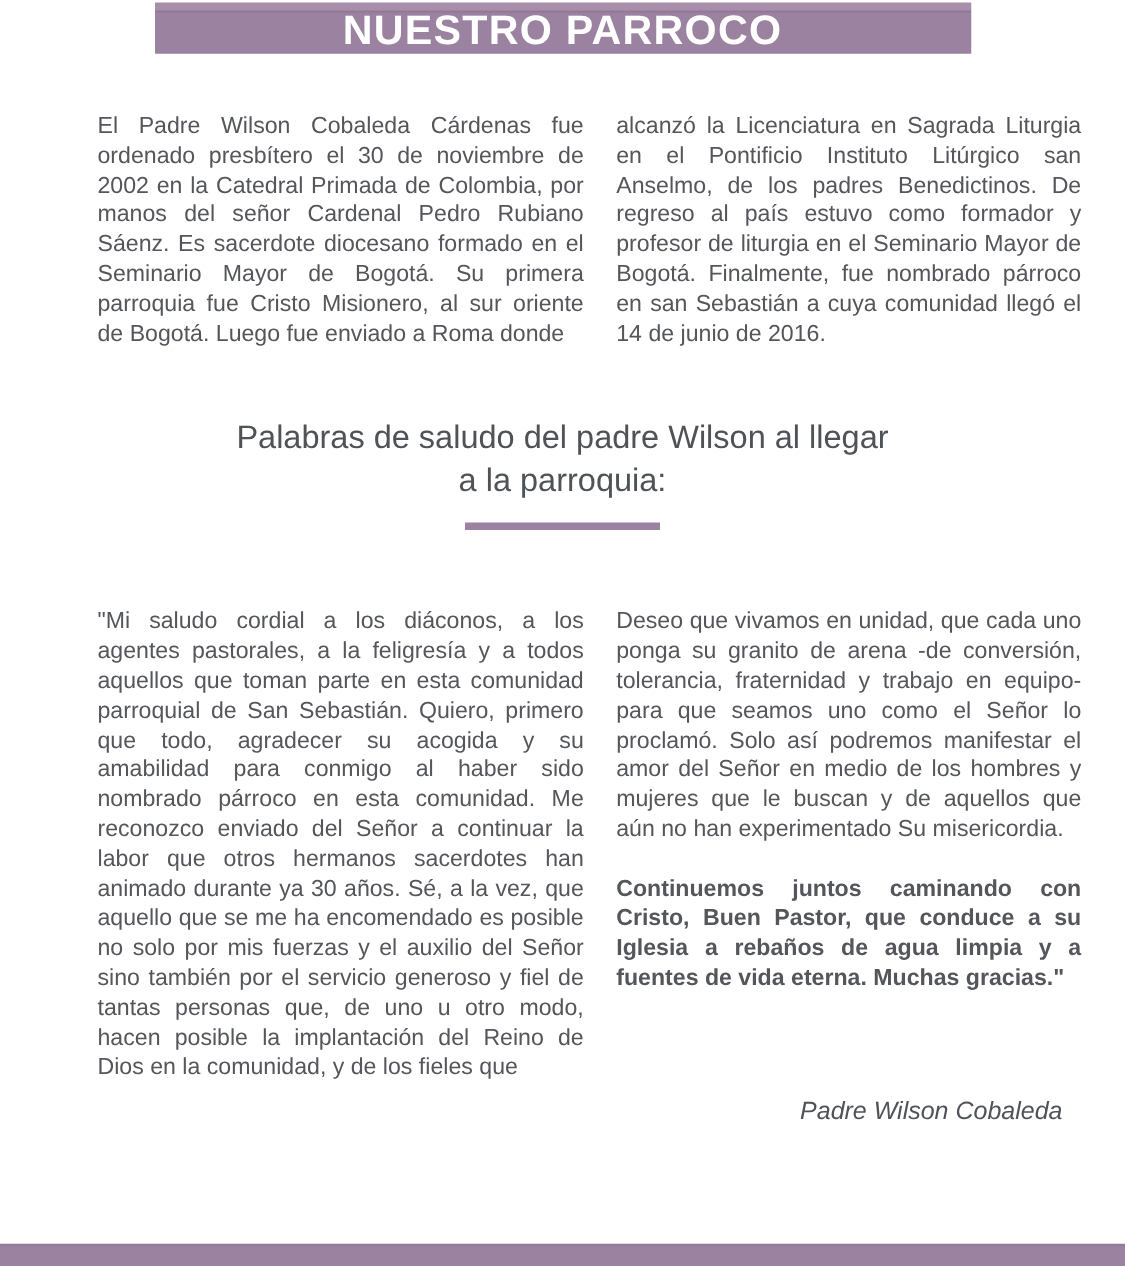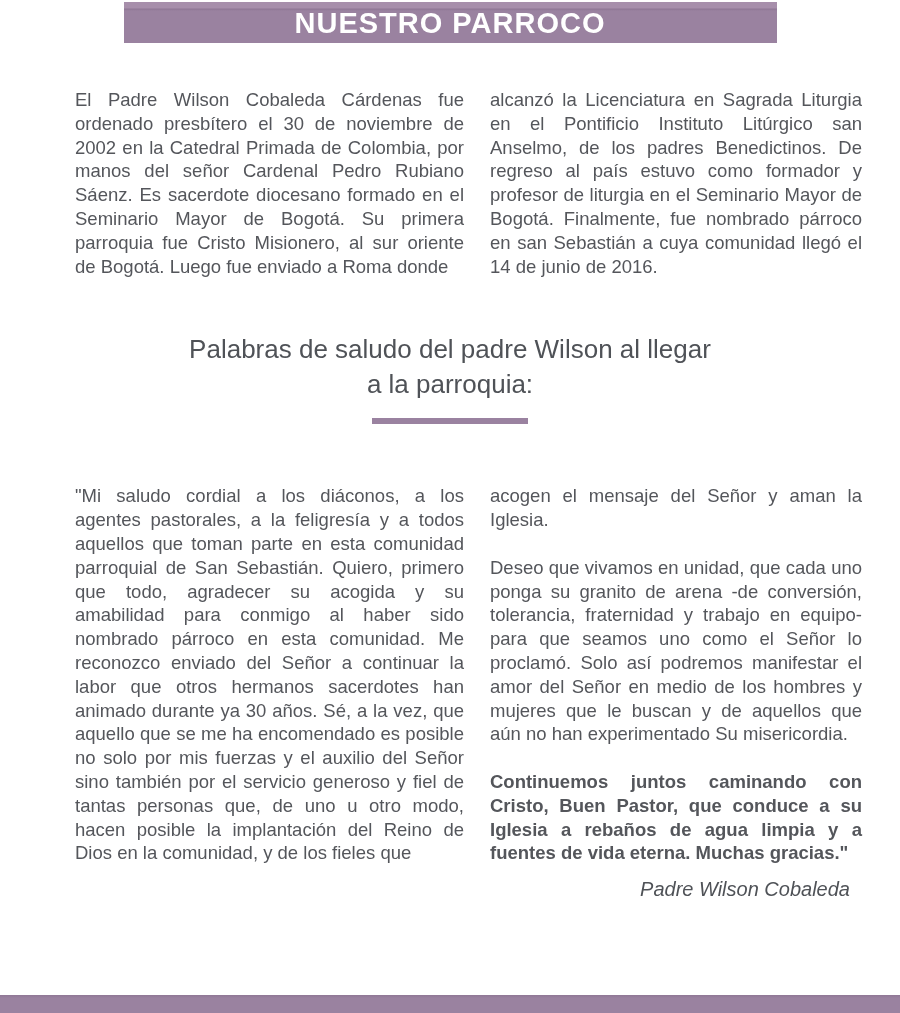--- a/index.html
+++ b/index.html
@@ -12,31 +12,32 @@
   }
   .band {
     width: 653px;
     height: 41px;
     margin: 2px auto 0 auto;
     background: linear-gradient(#a78fab 0px, #a78fab 6px, #8f7795 7px, #9a82a0 9px, #9a82a0 100%);
     display: flex; align-items: center; justify-content: center;
   }
   .band-title {
     color: #ffffff;
-    font-size: 29px;
+    font-size: 33px;
     font-weight: bold;
     letter-spacing: 1px;
     padding-top: 2px;
   }
   .two-col {
     display: grid;
     grid-template-columns: 389px 372px;
     column-gap: 26px;
-    padding-left: 75px;
+    padding-left: 34px;
     box-sizing: border-box;
+    margin-left: 44px;
   }
   .bio { margin-top: 45px; }
   .bodytext {
     margin: 0;
     font-size: 18.5px;
     line-height: 23.8px;
     color: #54565b;
     text-align: justify;
   }
   .heading {
@@ -84,21 +85,20 @@
 <h2 class="heading">
   <span>Palabras de saludo del padre Wilson al llegar</span><br>
   <span>a la parroquia:</span>
 </h2>
 
 <div class="rule"></div>
 
 <section class="quote two-col">
   <p class="bodytext">"Mi saludo cordial a los diáconos,  a los agentes pastorales, a la feligresía y a todos aquellos que toman parte en esta comunidad parroquial de San Sebastián. Quiero, primero que todo, agradecer su acogida y su amabilidad para conmigo al haber sido nombrado párroco en esta comunidad. Me reconozco enviado del Señor a continuar la labor que otros hermanos sacerdotes han animado durante ya 30 años. Sé, a la vez, que aquello que se me ha encomendado es posible no solo por mis fuerzas y el auxilio del Señor sino también por el servicio generoso y fiel de tantas personas que, de uno u otro modo, hacen posible la implantación del Reino de Dios en la comunidad, y de los fieles que</p>
   <div class="quote-right">
-    <p class="bodytext">acogen el mensaje del Señor y aman la Iglesia.</p>
     <p class="bodytext">Deseo que vivamos en unidad, que cada uno ponga su granito de arena -de conversión, tolerancia, fraternidad y trabajo en equipo- para que seamos uno como el Señor lo proclamó. Solo así podremos manifestar el amor del Señor en medio de los hombres y mujeres que le buscan y de aquellos que aún no han experimentado Su misericordia.</p>
     <p class="bodytext">Continuemos juntos caminando con Cristo, Buen Pastor, que conduce a su Iglesia a rebaños de agua limpia y a fuentes de vida eterna. Muchas gracias."</p>
   </div>
 </section>
 
 <p class="attribution">Padre Wilson Cobaleda</p>
 
 <div class="bottom-bar"></div>
 
 </body></html>

